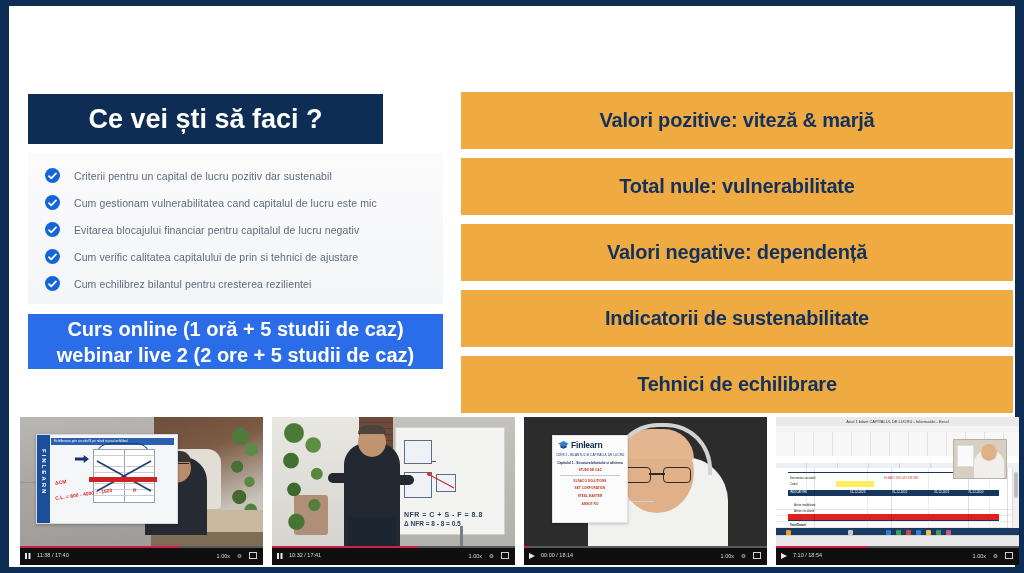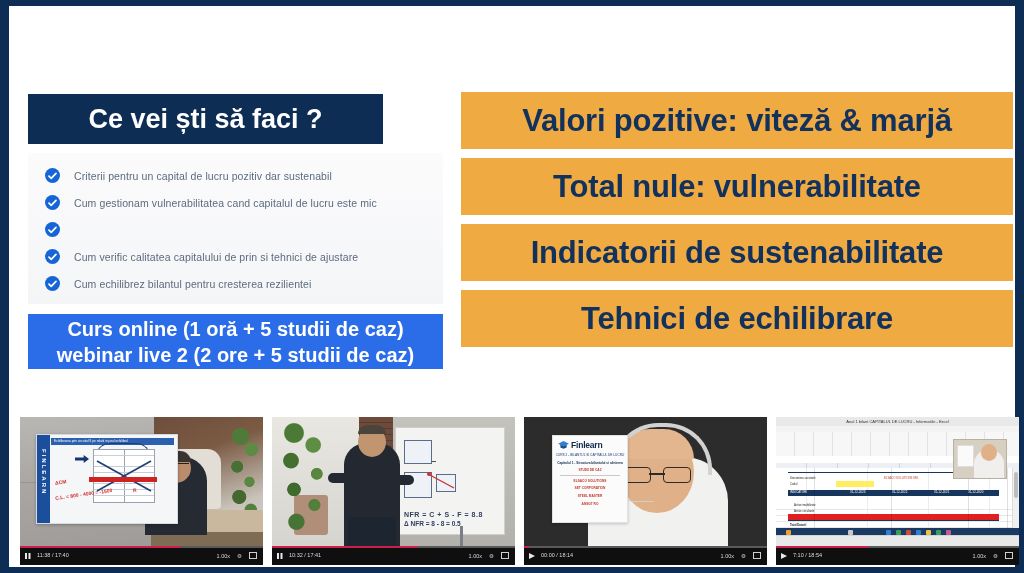--- a/index.html
+++ b/index.html
@@ -75,21 +75,21 @@
   }
 
   
   .right-col{position:absolute;left:452px;top:86px;width:552px;}
   .obar{
     width:552px;height:57px;background:#efab42;
     display:flex;align-items:center;justify-content:center;
     margin-bottom:9px;
   }
   .obar .txt{
-    color:#12315c;font-size:31px;font-weight:bold;white-space:nowrap;
+    color:#12315c;font-size:20px;font-weight:bold;white-space:nowrap;
     letter-spacing:-0.2px;
   }
 
   
   .thumbs{position:absolute;left:11px;top:411px;width:984px;height:148px;
           display:flex;gap:9px;}
   .thumb{
     position:relative;width:243px;height:148px;overflow:hidden;
     background:#2c2c2c;flex:0 0 auto;
   }
@@ -280,20 +280,21 @@
               </svg>
         </span>
         <span class="check-txt">Cum gestionam vulnerabilitatea cand capitalul de lucru este mic</span>
       </div>
       <div class="check-row">
         <span class="check-ico">
           <svg width="9" height="8" viewBox="0 0 9 8">
                 <path d="M1 4.2 L3.2 6.3 L8 1.3" stroke="#ffffff" stroke-width="1.7" fill="none" stroke-linecap="round" stroke-linejoin="round"></path>
               </svg>
         </span>
+        <span class="check-txt">Evitarea blocajului financiar pentru capitalul de lucru negativ</span>
       </div>
       <div class="check-row">
         <span class="check-ico">
           <svg width="9" height="8" viewBox="0 0 9 8">
                 <path d="M1 4.2 L3.2 6.3 L8 1.3" stroke="#ffffff" stroke-width="1.7" fill="none" stroke-linecap="round" stroke-linejoin="round"></path>
               </svg>
         </span>
         <span class="check-txt">Cum verific calitatea capitalului de prin si tehnici de ajustare</span>
       </div>
       <div class="check-row">
@@ -311,20 +312,23 @@
       <div class="l">webinar live 2 (2 ore + 5 studii de caz)</div>
     </div>
   </div>
 
   <div class="right-col">
     <div class="obar">
       <div class="txt">Valori pozitive: viteză &amp; marjă</div>
     </div>
     <div class="obar">
       <div class="txt">Total nule: vulnerabilitate</div>
+    </div>
+    <div class="obar">
+      <div class="txt">Valori negative: dependență</div>
     </div>
     <div class="obar">
       <div class="txt">Indicatorii de sustenabilitate</div>
     </div>
     <div class="obar">
       <div class="txt">Tehnici de echilibrare</div>
     </div>
   </div>
 
   <div class="thumbs">

